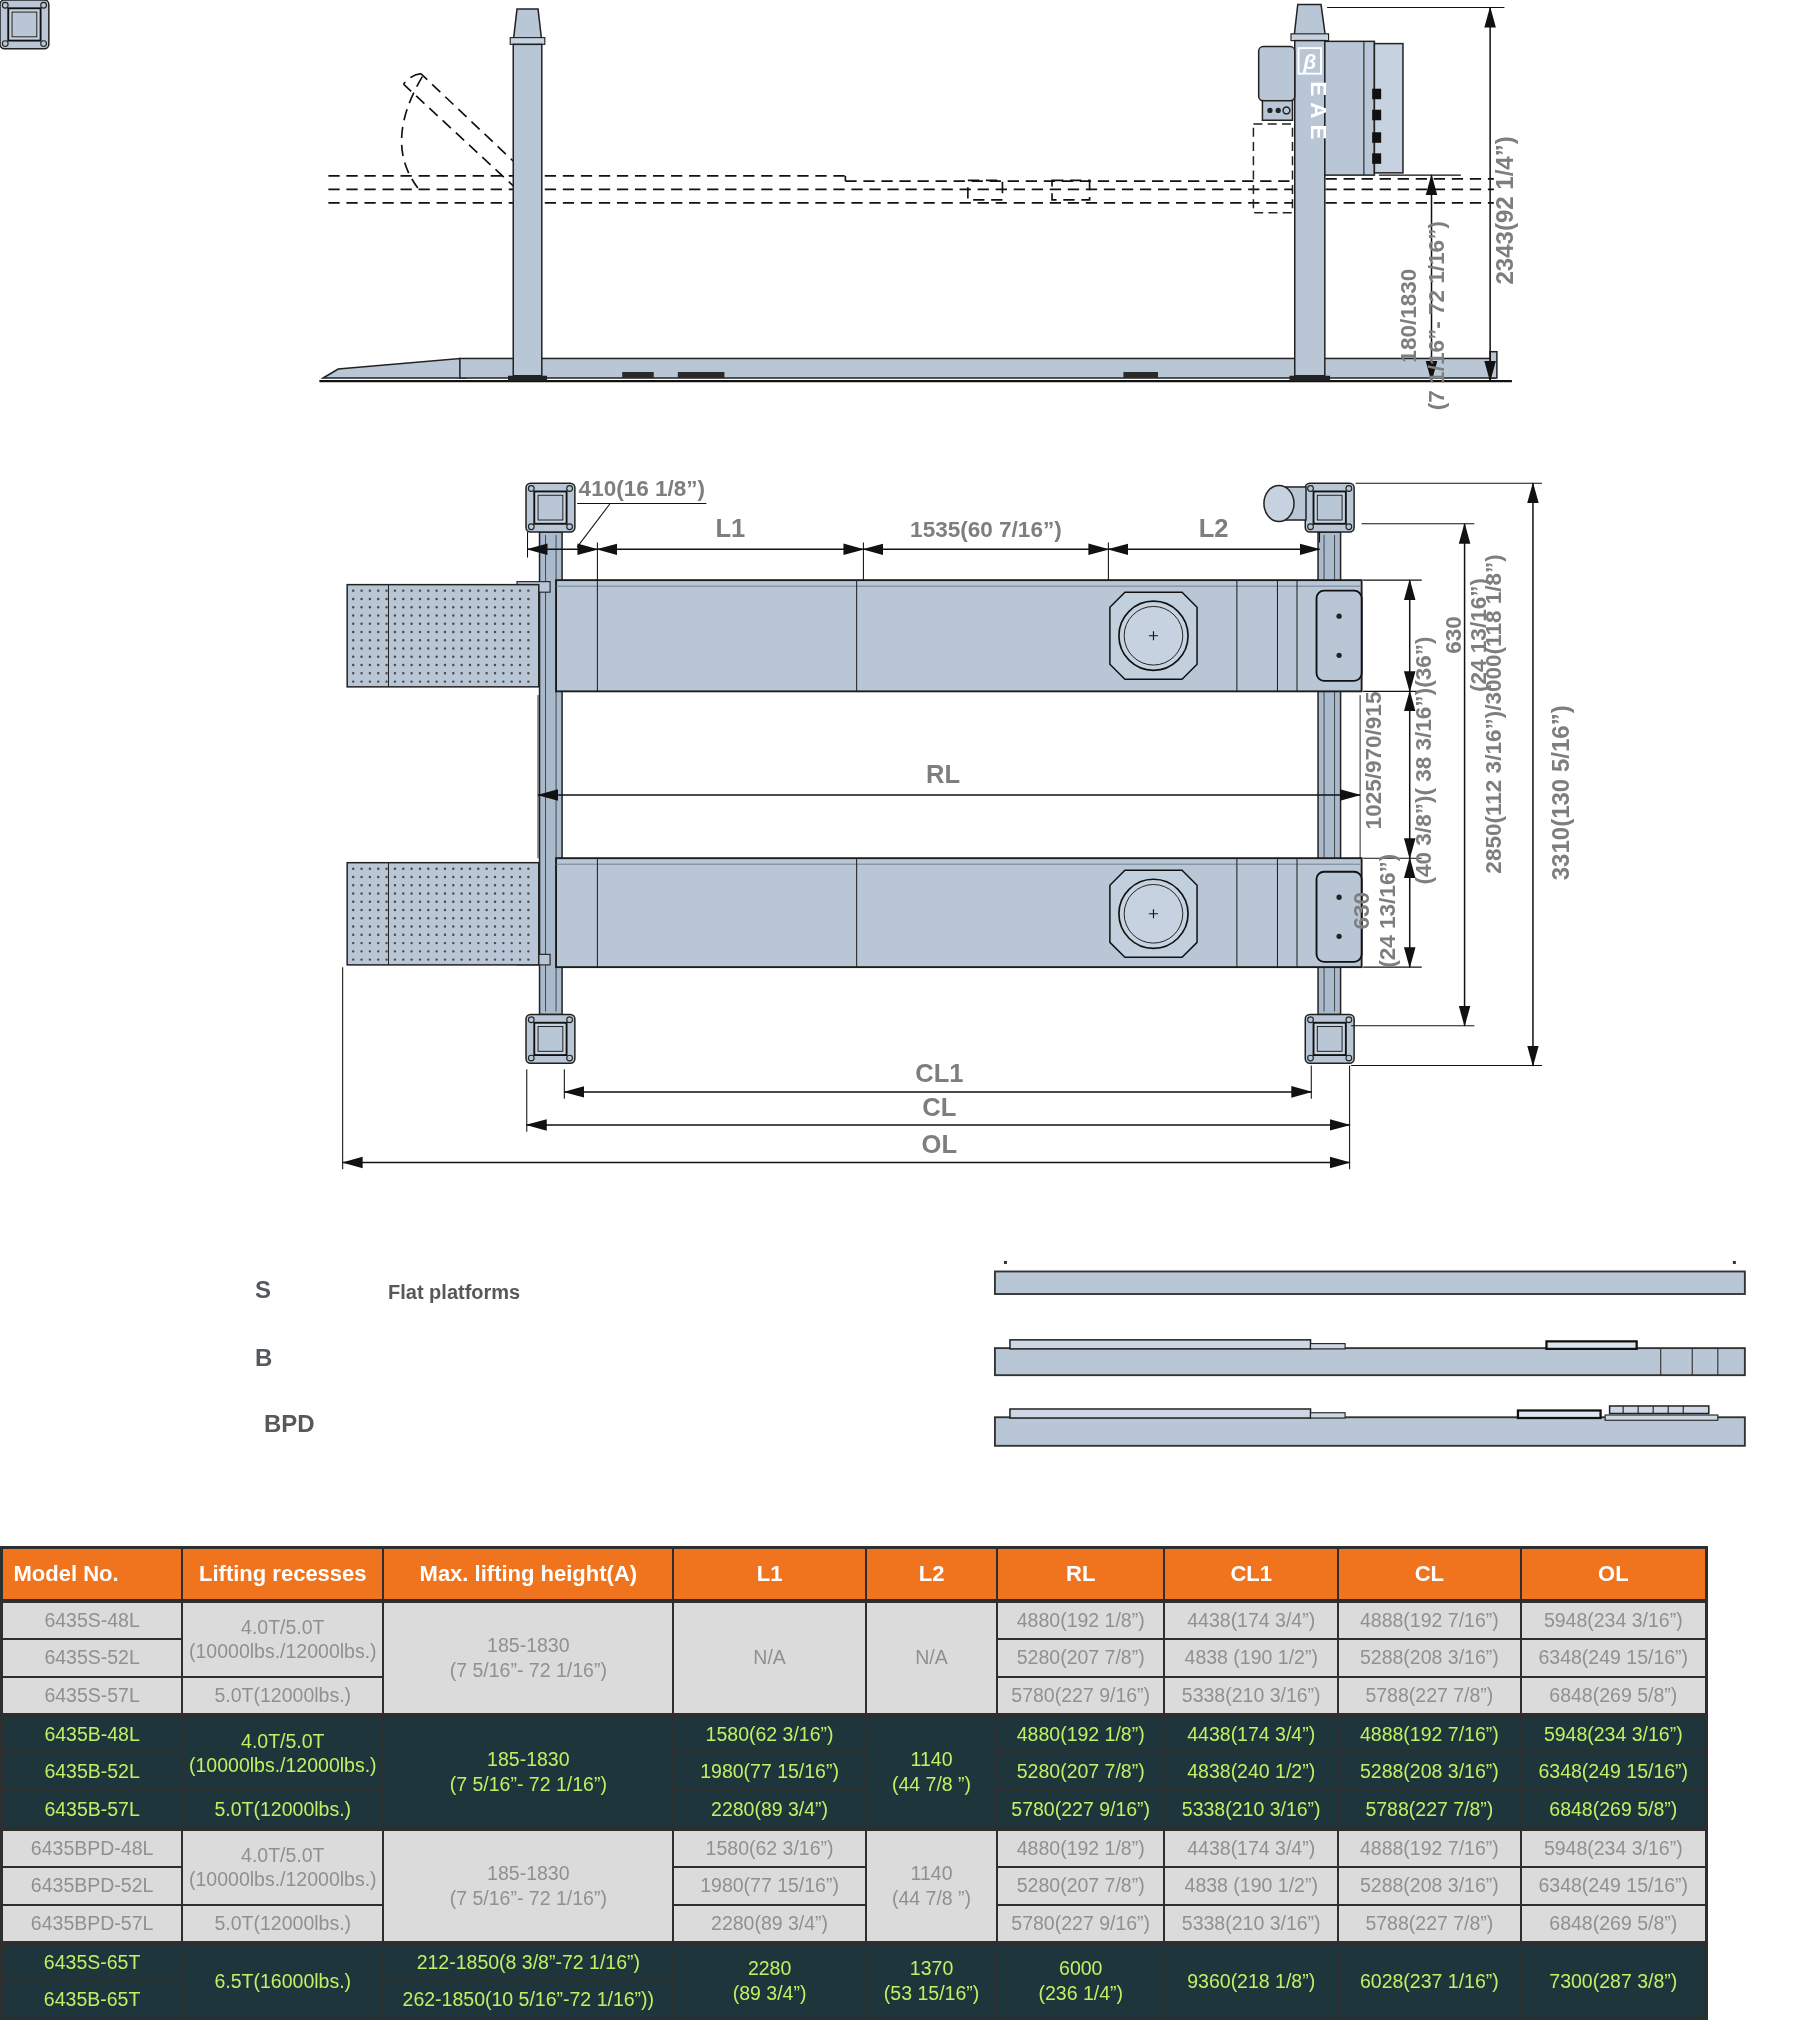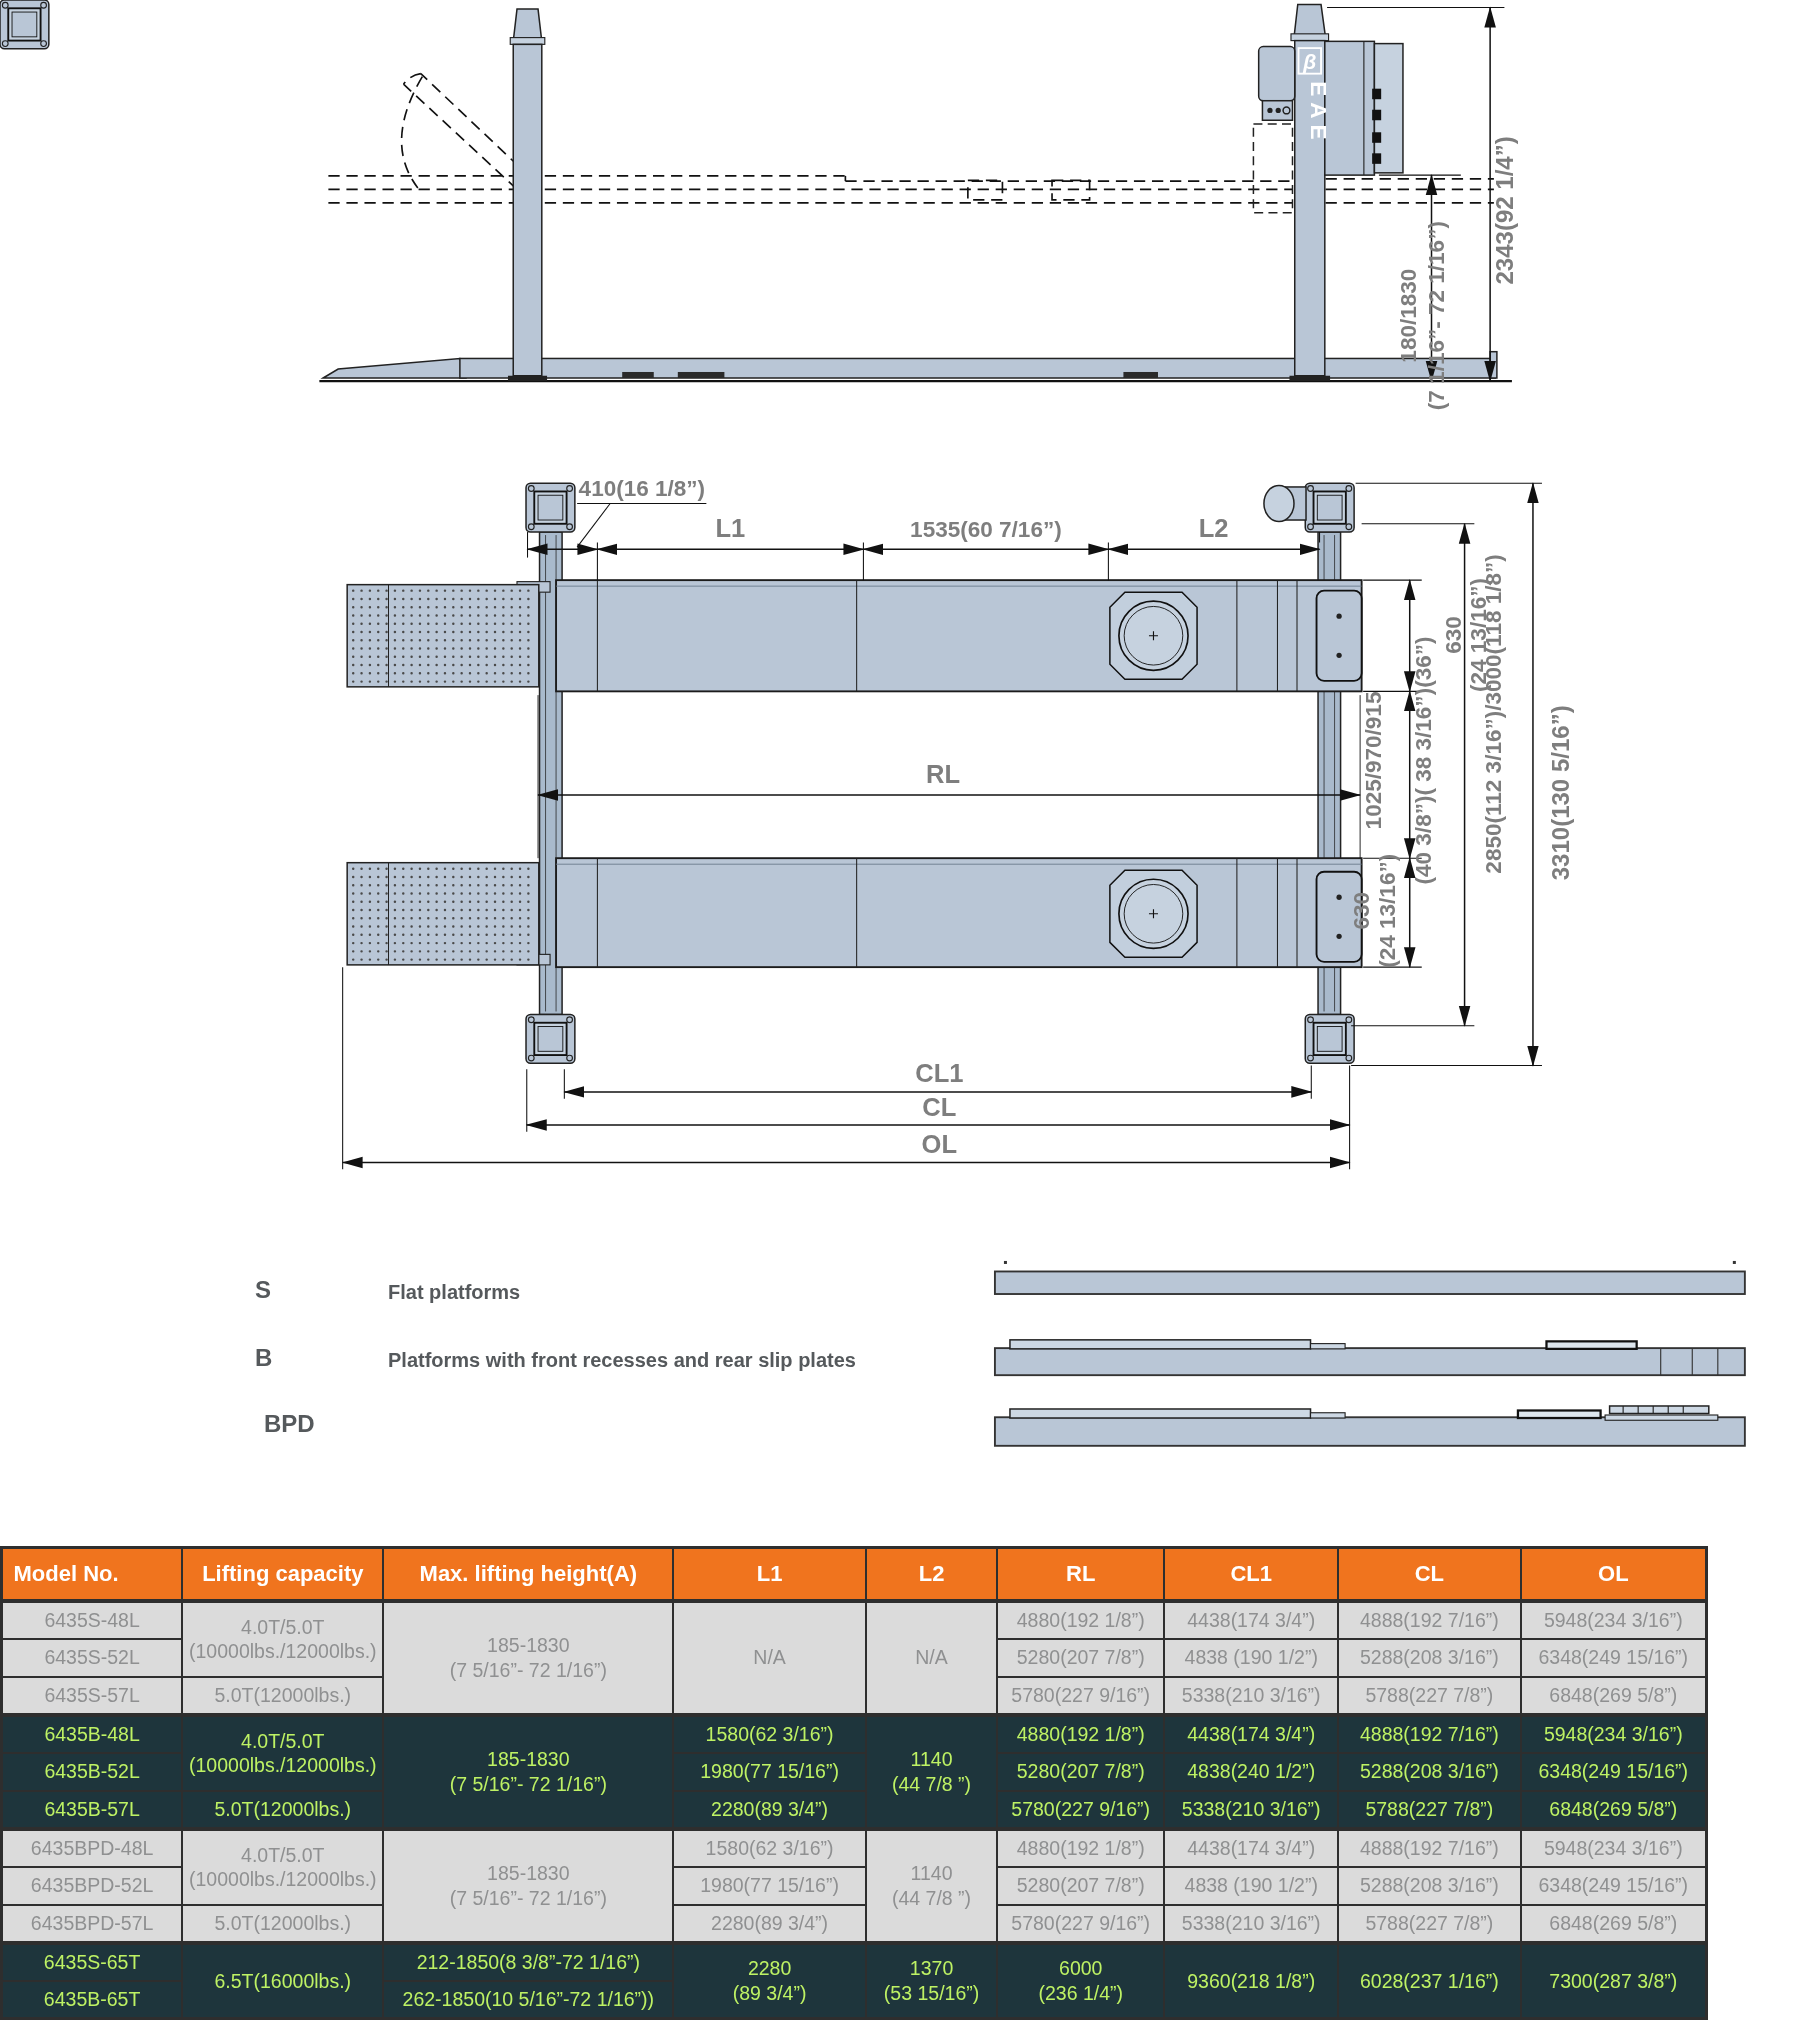--- a/index.html
+++ b/index.html
@@ -317,40 +317,39 @@
       <line x1="2220" y1="1871" x2="2220" y2="1881" stroke="#222" stroke-width="1.5"></line>
       <line x1="2240" y1="1871" x2="2240" y2="1881" stroke="#222" stroke-width="1.5"></line>
       <rect x="2136" y="1883" width="150" height="7" fill="#cdd8e4" stroke="#222" stroke-width="1.5"></rect>
     </g>
   </g>
 </svg>
 
   <div class="legend-text lg-code" style="left:255px;top:1276px">S</div>
   <div class="legend-text lg-desc" style="left:388px;top:1277px">Flat platforms</div>
   <div class="legend-text lg-code" style="left:255px;top:1344px">B</div>
-  <div class="legend-text lg-desc" style="left:388px;top:1345px">Platforms with front recesses and rear slip plates</div>
   <div class="legend-text lg-code" style="left:264px;top:1410px">BPD</div>
 
   <div id="spec-table-wrap">
     <table class="spec">
       <colgroup>
         <col style="width:10.6%">
           <col style="width:11.8%">
           <col style="width:17.0%">
         <col style="width:11.3%">
           <col style="width:7.7%">
           <col style="width:9.8%">
         <col style="width:10.2%">
           <col style="width:10.7%">
           <col style="width:10.9%">
       </colgroup>
       <tbody>
           <tr>
         <th style="text-align:left;padding-left:10.5px">Model No.</th>
-        <th>Lifting capacity</th>
+        <th>Lifting recesses</th>
         <th>Max. lifting height(A)</th>
         <th>L1</th>
         <th>L2</th>
         <th>RL</th>
         <th>CL1</th>
         <th>CL</th>
         <th>OL</th>
       </tr>
 
       <tr class="row light gsep">

